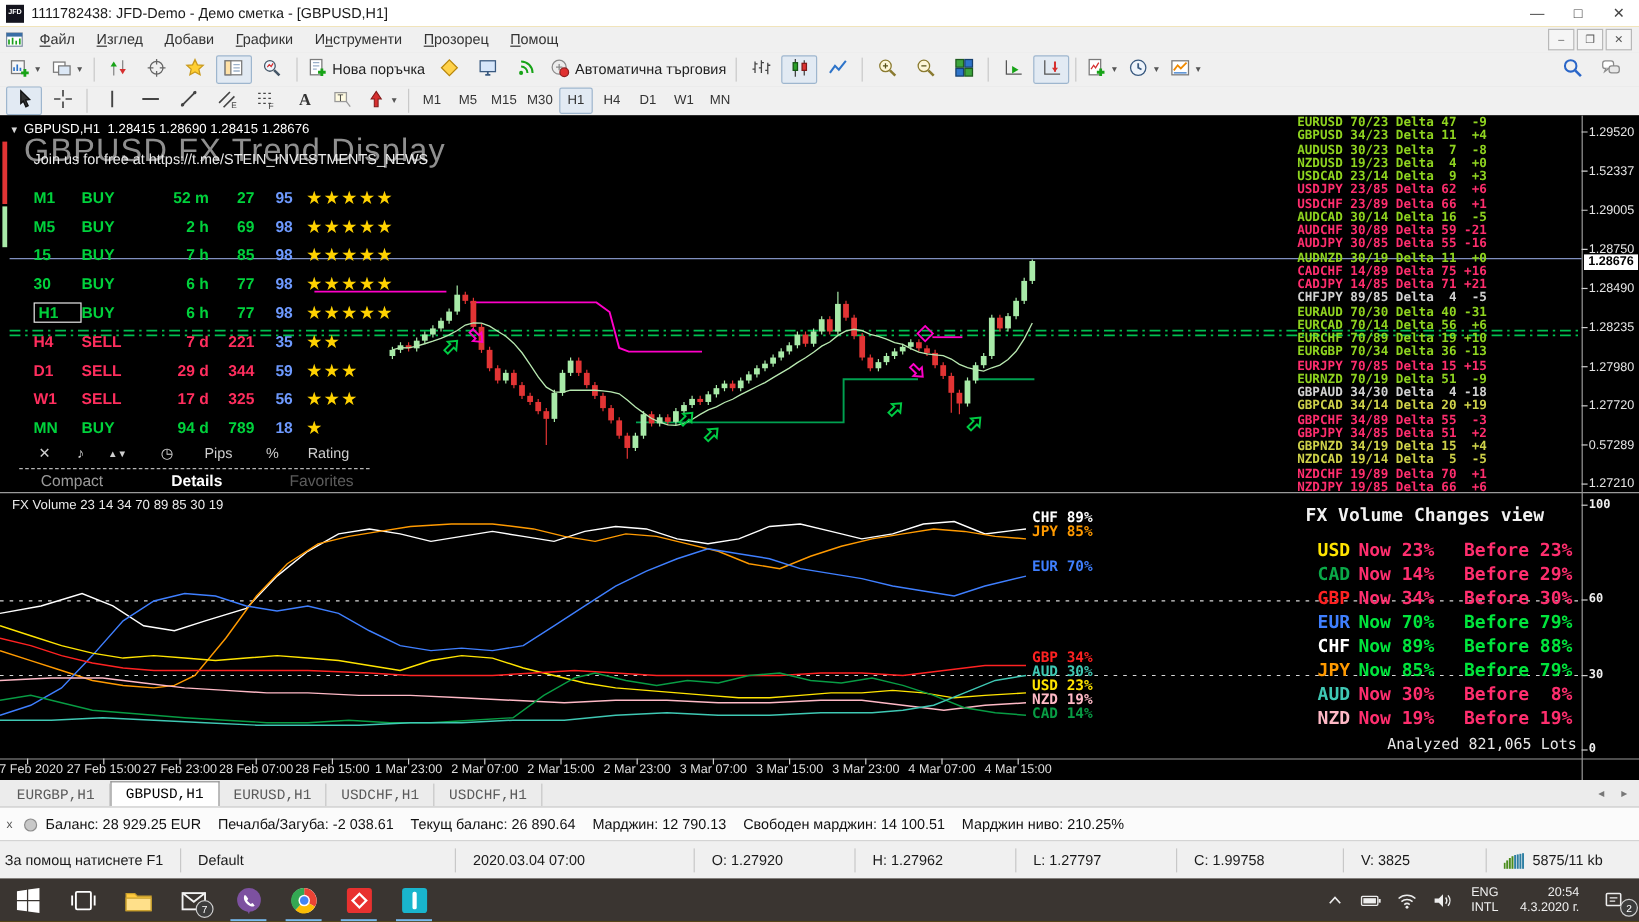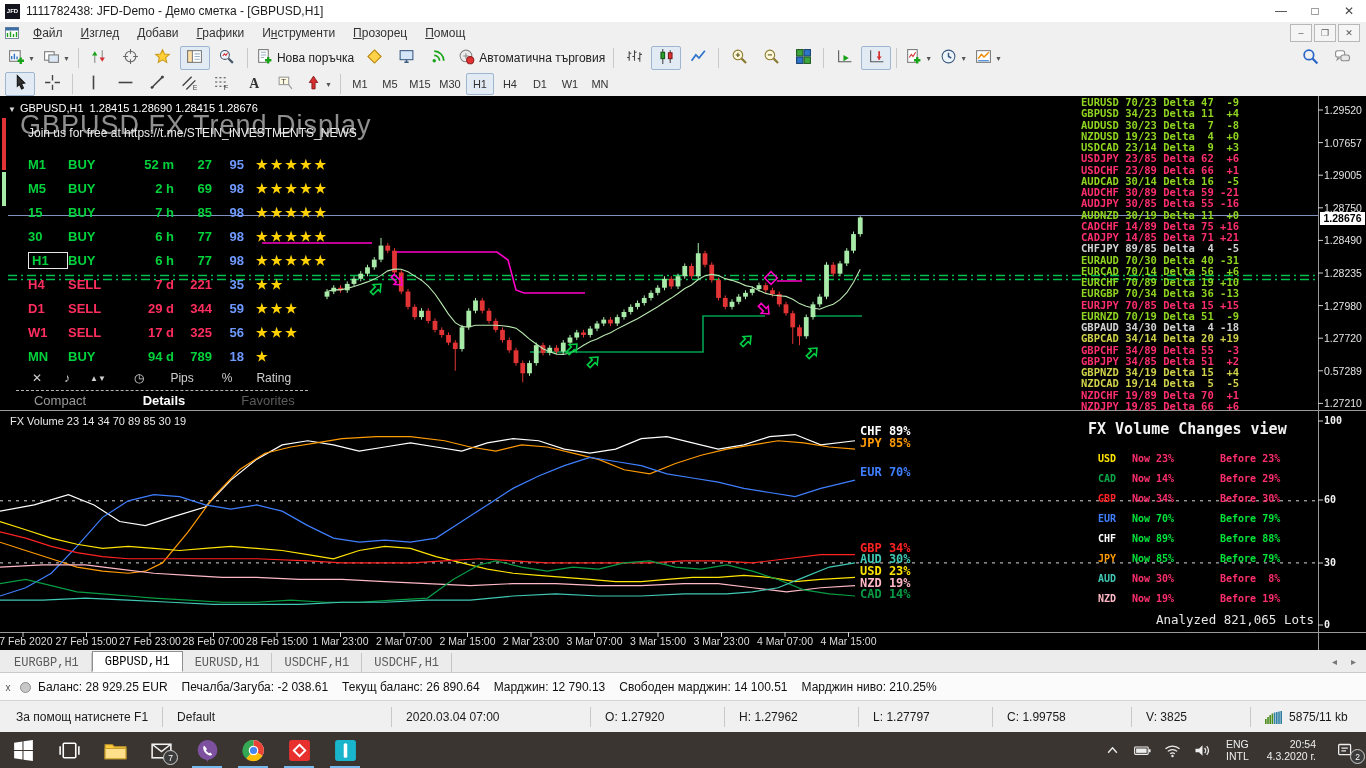--- a/index.html
+++ b/index.html
@@ -66,42 +66,42 @@
   .pscale-lbl{color:#e4e4e4;font-size:10.5px;left:1324px;white-space:nowrap;}
   #price-current{left:1320px;width:45px;height:13px;background:#ffffff;color:#000;
     font-size:10.5px;font-weight:bold;text-align:center;line-height:13px;}
   
   #pane-label{left:10px;top:319px;color:#eaeaea;font-size:11px;}
   .pane-scale-lbl{left:1324px;color:#f0f0f0;font-size:10px;font-weight:bold;
     font-family:"DejaVu Sans Mono",monospace;}
   .line-lbl{font-family:"DejaVu Sans Mono",monospace;font-size:12px;font-weight:bold;white-space:nowrap;}
   #legend{left:1088px;top:324px;width:232px;font-family:"DejaVu Sans Mono",monospace;}
   #legend-title{font-size:15px;font-weight:bold;color:#f2f2f2;white-space:nowrap;}
-  .leg-row{display:grid;grid-template-columns:44px 88px auto;font-size:10px;font-weight:bold;
+  .leg-row{display:grid;grid-template-columns:44px 88px auto;font-size:15px;font-weight:bold;
     height:20px;align-items:center;white-space:pre;}
   #legend-footer{margin-top:4px;text-align:right;color:#e6e6e6;font-size:12.5px;white-space:nowrap;padding-right:6px;}
   
   #time-axis{left:0;top:537px;width:1318px;height:17px;color:#dedede;font-size:10.5px;}
   .t-lbl{position:absolute;top:2px;transform:translateX(-50%);white-space:nowrap;}
   
   #tabsbar{position:absolute;left:0;top:650px;width:1366px;height:22px;background:#ececec;
     border-bottom:1px solid #d0d0d0;display:flex;align-items:flex-end;font-size:12px;}
   .ctab{height:19px;display:flex;align-items:center;padding:0 12px;color:#5a5a5a;
     border-right:1px solid #c6c6c6;}
   .ctab.active{background:#ffffff;border:1px solid #8f8f8f;border-bottom:1px solid #fff;color:#000;}
   #tab-nav{margin-left:auto;margin-right:10px;color:#777;font-size:10px;display:flex;gap:14px;align-items:center;height:100%;}
   #terminal-strip{position:absolute;left:0;top:672px;width:1366px;height:28px;background:#fbfbfb;
     border-top:1px solid #c9c9c9;display:flex;align-items:center;font-size:12px;color:#111;}
   #term-close{width:16px;text-align:center;color:#555;font-size:10px;line-height:9px;}
   #term-bullet{width:9px;height:9px;border-radius:50%;background:#c8c8c8;border:1px solid #8d8d8d;margin:0 7px 0 4px;}
   #terminal-strip .seg{margin-right:14px;white-space:nowrap;}
   #statusbar{position:absolute;left:0;top:700px;width:1366px;height:32px;background:#f0f0f0;
     border-top:1px solid #d4d4d4;display:flex;align-items:center;font-size:12px;color:#1a1a1a;}
   .sb-cell{height:20px;display:flex;align-items:center;padding:0 14px;border-left:1px solid #c8c8c8;white-space:nowrap;}
-  #sb-help{border-left:none;padding-left:16px;flex:1;}
+  #sb-help{border-left:none;padding-left:4px;flex:1;}
   
   #taskbar{position:absolute;left:0;top:732px;width:1366px;height:36px;background:#3a3531;
     display:flex;align-items:center;}
   .tk-btn{width:46px;height:36px;display:flex;align-items:center;justify-content:center;position:relative;}
   .tk-under{position:absolute;left:8px;right:8px;bottom:0;height:2.5px;background:#76b9ed;}
   .tk-badge{position:absolute;right:6px;bottom:3px;width:13px;height:13px;border-radius:50%;
     background:#3c3c3c;border:1px solid #cfcfcf;color:#fff;font-size:8.5px;display:flex;
     align-items:center;justify-content:center;}
   #tray{margin-left:auto;display:flex;align-items:center;color:#efefef;}
   .tray-ico{width:30px;height:36px;display:flex;align-items:center;justify-content:center;}
@@ -715,21 +715,21 @@
     <div class="abs" id="trend-dash"></div>
     <div class="abs" id="trend-tabs">
         <div style="color: rgb(154, 154, 154);">Compact</div>
         <div style="color: rgb(255, 255, 255); font-weight: bold;">Details</div>
         <div style="color: rgb(92, 92, 92);">Favorites</div>
       </div>
 
     <div class="abs" id="pairs-list"><div style="color: rgb(143, 212, 32);">EURUSD 70/23 Delta 47  -9</div><div style="color: rgb(143, 212, 32);">GBPUSD 34/23 Delta 11  +4</div><div style="color: rgb(143, 212, 32);">AUDUSD 30/23 Delta  7  -8</div><div style="color: rgb(143, 212, 32);">NZDUSD 19/23 Delta  4  +0</div><div style="color: rgb(143, 212, 32);">USDCAD 23/14 Delta  9  +3</div><div style="color: rgb(255, 46, 110);">USDJPY 23/85 Delta 62  +6</div><div style="color: rgb(255, 46, 110);">USDCHF 23/89 Delta 66  +1</div><div style="color: rgb(143, 212, 32);">AUDCAD 30/14 Delta 16  -5</div><div style="color: rgb(255, 46, 110);">AUDCHF 30/89 Delta 59 -21</div><div style="color: rgb(255, 46, 110);">AUDJPY 30/85 Delta 55 -16</div><div style="color: rgb(143, 212, 32);">AUDNZD 30/19 Delta 11  +0</div><div style="color: rgb(255, 46, 110);">CADCHF 14/89 Delta 75 +16</div><div style="color: rgb(255, 46, 110);">CADJPY 14/85 Delta 71 +21</div><div style="color: rgb(210, 210, 210);">CHFJPY 89/85 Delta  4  -5</div><div style="color: rgb(143, 212, 32);">EURAUD 70/30 Delta 40 -31</div><div style="color: rgb(143, 212, 32);">EURCAD 70/14 Delta 56  +6</div><div style="color: rgb(143, 212, 32);">EURCHF 70/89 Delta 19 +10</div><div style="color: rgb(143, 212, 32);">EURGBP 70/34 Delta 36 -13</div><div style="color: rgb(255, 46, 110);">EURJPY 70/85 Delta 15 +15</div><div style="color: rgb(143, 212, 32);">EURNZD 70/19 Delta 51  -9</div><div style="color: rgb(210, 210, 210);">GBPAUD 34/30 Delta  4 -18</div><div style="color: rgb(207, 210, 74);">GBPCAD 34/14 Delta 20 +19</div><div style="color: rgb(255, 46, 110);">GBPCHF 34/89 Delta 55  -3</div><div style="color: rgb(255, 46, 110);">GBPJPY 34/85 Delta 51  +2</div><div style="color: rgb(207, 210, 74);">GBPNZD 34/19 Delta 15  +4</div><div style="color: rgb(207, 210, 74);">NZDCAD 19/14 Delta  5  -5</div><div style="color: rgb(255, 46, 110);">NZDCHF 19/89 Delta 70  +1</div><div style="color: rgb(255, 46, 110);">NZDJPY 19/85 Delta 66  +6</div></div>
     <div id="price-scale">
         <div class="abs pscale-lbl" style="top: 8px;">1.29520</div>
-        <div class="abs pscale-lbl" style="top: 40.6px;">1.07657</div>
+        <div class="abs pscale-lbl" style="top: 40.6px;">1.52337</div>
         <div class="abs pscale-lbl" style="top: 73.2px;">1.29005</div>
         <div class="abs pscale-lbl" style="top: 105.8px;">1.28750</div>
         <div class="abs pscale-lbl" style="top: 138.4px;">1.28490</div>
         <div class="abs pscale-lbl" style="top: 171px;">1.28235</div>
         <div class="abs pscale-lbl" style="top: 203.6px;">1.27980</div>
         <div class="abs pscale-lbl" style="top: 236.2px;">1.27720</div>
         <div class="abs pscale-lbl" style="top: 268.8px;">0.57289</div>
         <div class="abs pscale-lbl" style="top: 301.4px;">1.27210</div>
       </div>
     <div class="abs" id="price-current" style="top: 115.5px;">1.28676</div>

